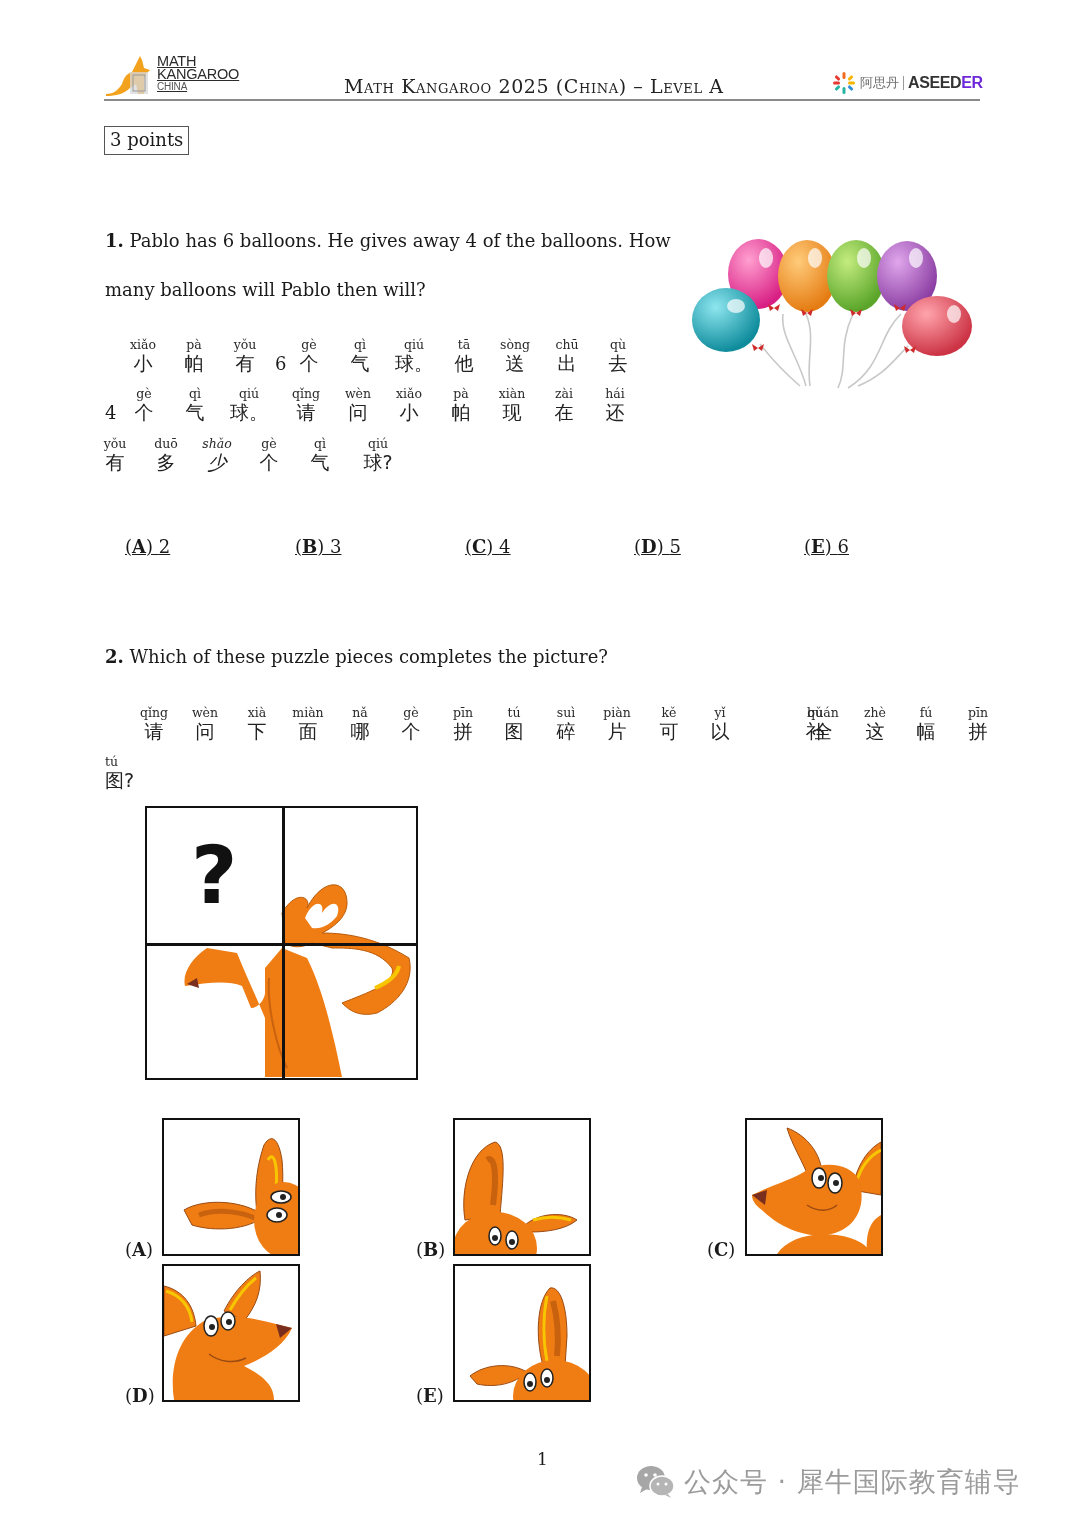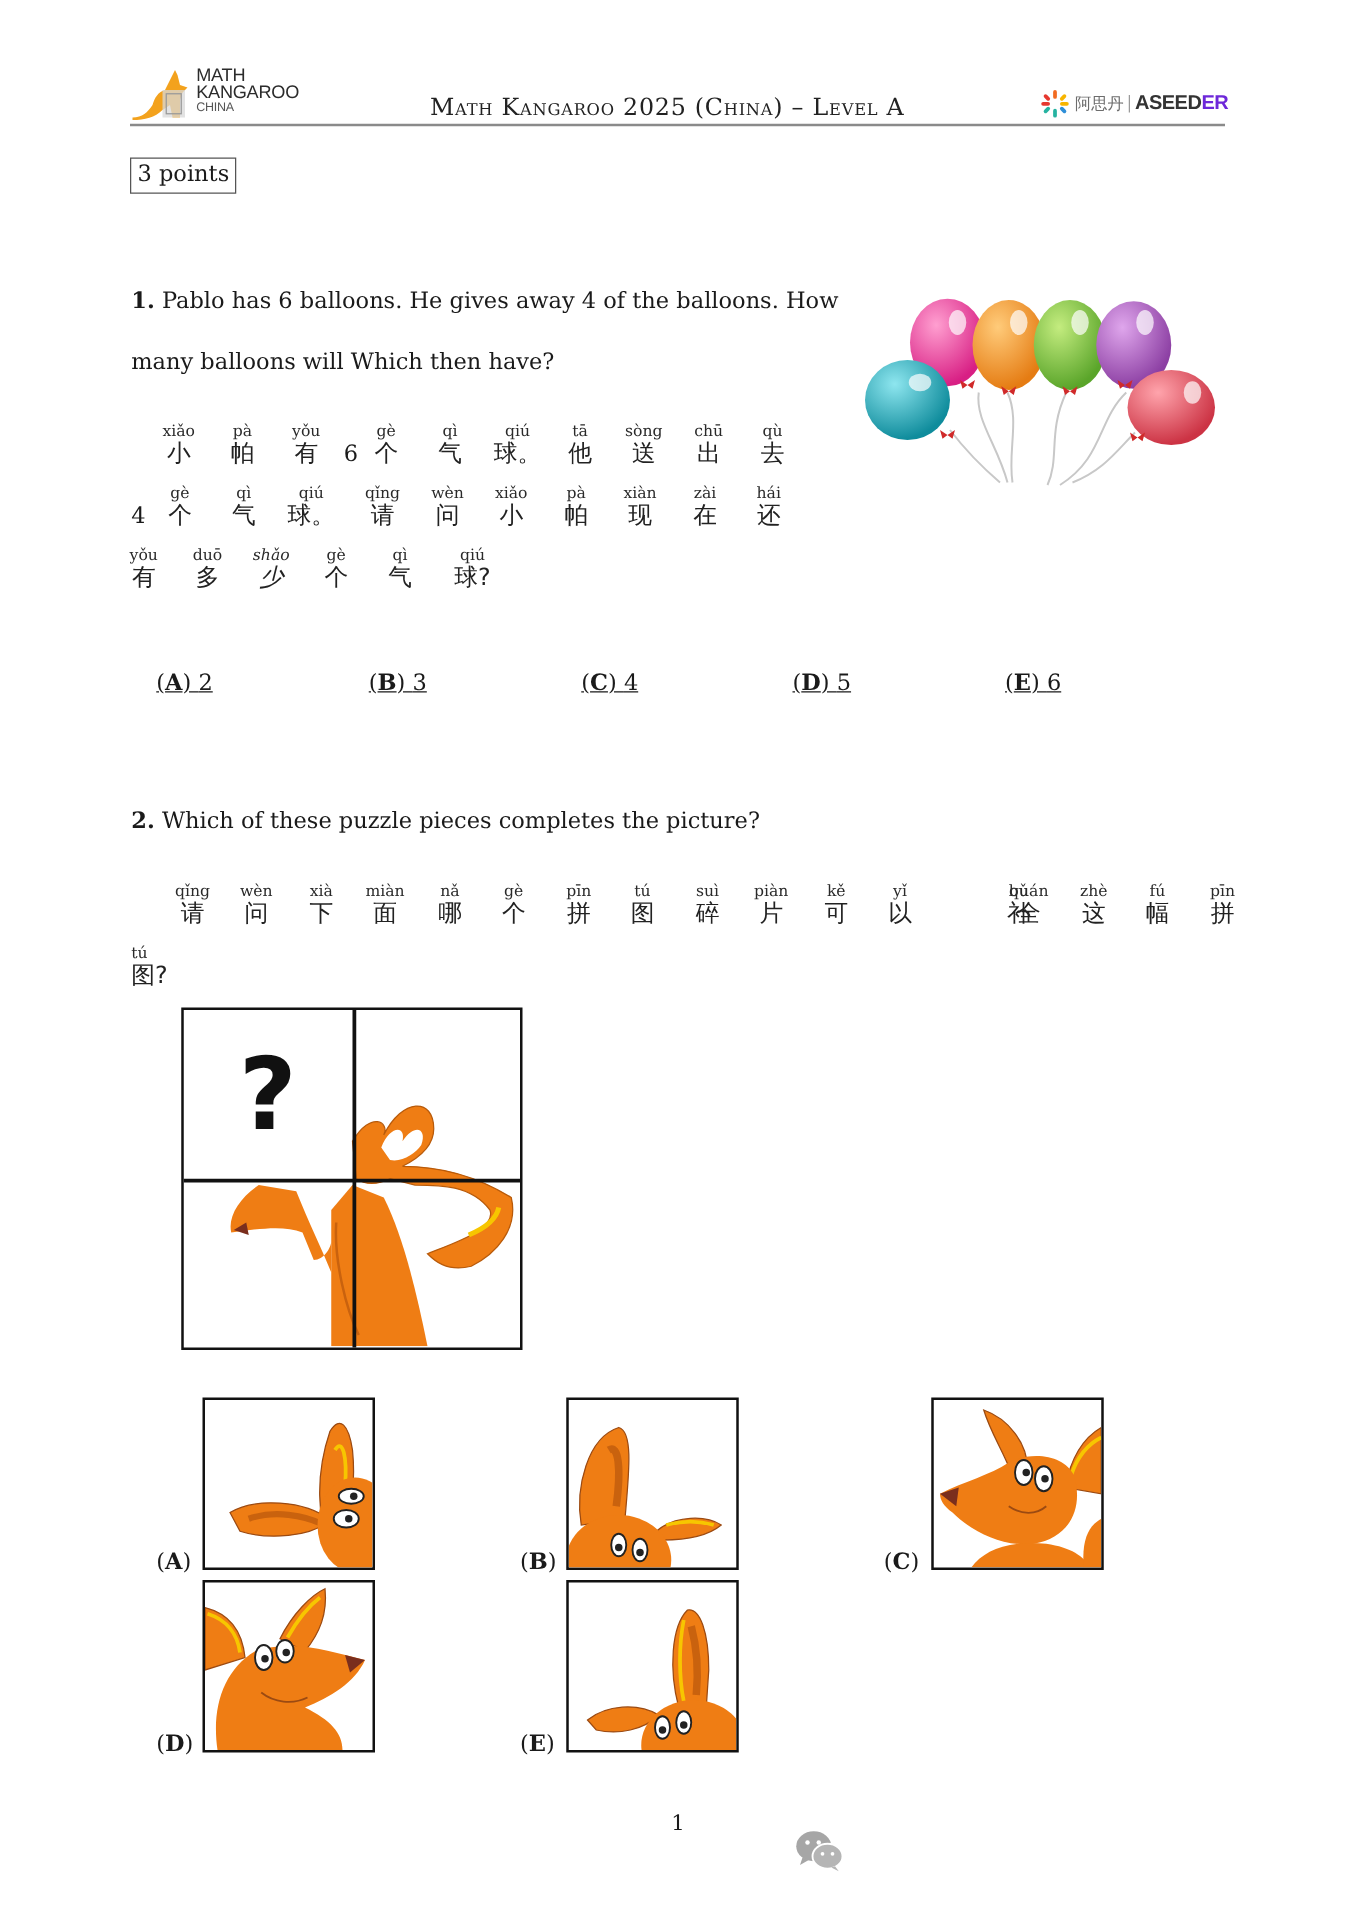--- a/index.html
+++ b/index.html
@@ -4,21 +4,21 @@
 <style>
   html, body { margin:0; padding:0; background:#ffffff; }
   body { width:1080px; height:1527px; position:relative; overflow:hidden;
          font-family:"DejaVu Serif","Liberation Serif",serif; color:#1a1a1a; }
   .abs { position:absolute; }
 
   
   .hdr-rule { left:104px; top:99px; width:876px; height:2px; background:#8a8a8a; }
   .logo-mk { left:104px; top:54px; width:140px; height:44px; }
   .logo-mk .txt { position:absolute; left:53px; top:1px; font-family:"Liberation Sans","DejaVu Sans",sans-serif;
-                  font-size:14.5px; line-height:13px; color:#2b2b2b; letter-spacing:-0.2px; }
+                  font-size:14.5px; line-height:13px; color:#2b2b2b; letter-spacing:-0.2px;text-decoration:underline; }
   .logo-mk .txt .china { font-size:10px; color:#555; line-height:11px; }
   .hdr-title { left:344px; top:75px; font-size:19px; letter-spacing:0.6px; color:#222; font-variant:small-caps; white-space:nowrap; }
   .logo-as { left:832px; top:70px; height:26px; display:flex; align-items:center; gap:4px; }
   .logo-as .cn { font-family:"DejaVu Sans",sans-serif; font-size:13px; color:#6d6d6d; }
   .logo-as .sep { width:1px; height:14px; background:#9a9a9a; }
   .logo-as .en { font-family:"Liberation Sans","DejaVu Sans",sans-serif; font-weight:bold; font-size:16px; color:#333; letter-spacing:-0.4px; }
   .logo-as .en b { color:#6d28d9; font-weight:bold; }
 
   .points-box { left:104px; top:126px; border:1.5px solid #555; padding:1px 5px 2px 5px; font-size:18px; line-height:24px; }
 
@@ -77,21 +77,21 @@
   <span class="en"><span>ASEED</span><b>ER</b></span>
 </div>
 
 <div class="abs hdr-rule"></div>
 
 <div class="abs points-box">3 points</div>
 
 <div class="abs qtext" style="left:105px;top:229px;">
   <span class="qnum">1.</span>&nbsp;<span>Pablo has 6 balloons. He gives away 4 of the balloons. How</span>
 </div>
-<div class="abs qtext" style="left:105px;top:278px;">many balloons will Which then have?</div>
+<div class="abs qtext" style="left:105px;top:278px;">many balloons will Pablo then will?</div>
 
 <div>
 
   <div class="pycell" style="left:124px;top:338px;width:38px;">
       <span class="py">xiǎo</span>
       <span class="hz">小</span>
     </div>
   <div class="pycell" style="left:175px;top:338px;width:38px;">
       <span class="py">pà</span>
       <span class="hz">帕</span>
@@ -451,13 +451,14 @@
   <svg width="40" height="34" viewBox="0 0 40 34">
     <ellipse cx="15" cy="13" rx="14" ry="12" fill="#a6a6a6"></ellipse>
     <path d="M6 22 L4 28 L11 24 Z" fill="#a6a6a6"></path>
     <ellipse cx="26" cy="21" rx="12" ry="10" fill="#b5b5b5" stroke="#fff" stroke-width="1.5"></ellipse>
     <path d="M32 29 L35 33 L29 30 Z" fill="#b5b5b5"></path>
     <circle cx="10" cy="10" r="1.8" fill="#fff"></circle>
       <circle cx="19" cy="10" r="1.8" fill="#fff"></circle>
     <circle cx="22" cy="19" r="1.5" fill="#fff"></circle>
       <circle cx="30" cy="19" r="1.5" fill="#fff"></circle>
   </svg>
+  <span>公众号 · 犀牛国际教育辅导</span>
 </div>
 
 </body></html>

